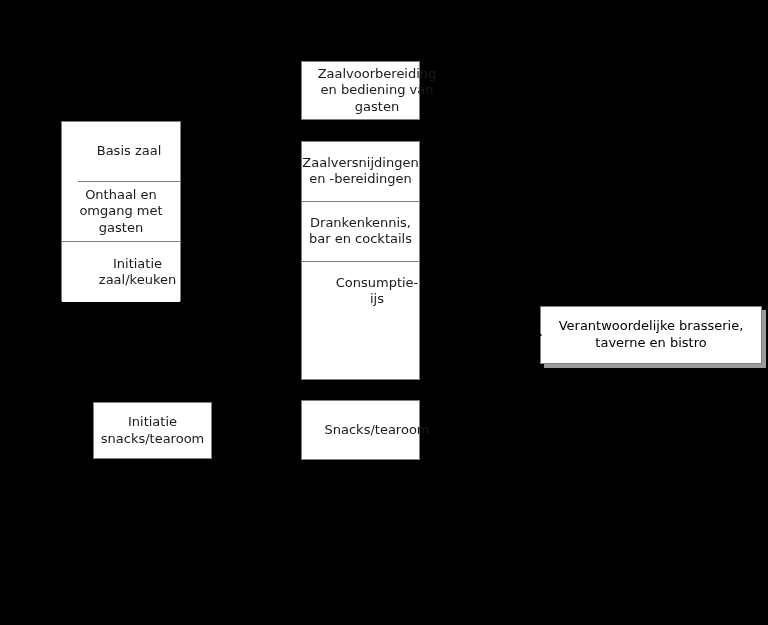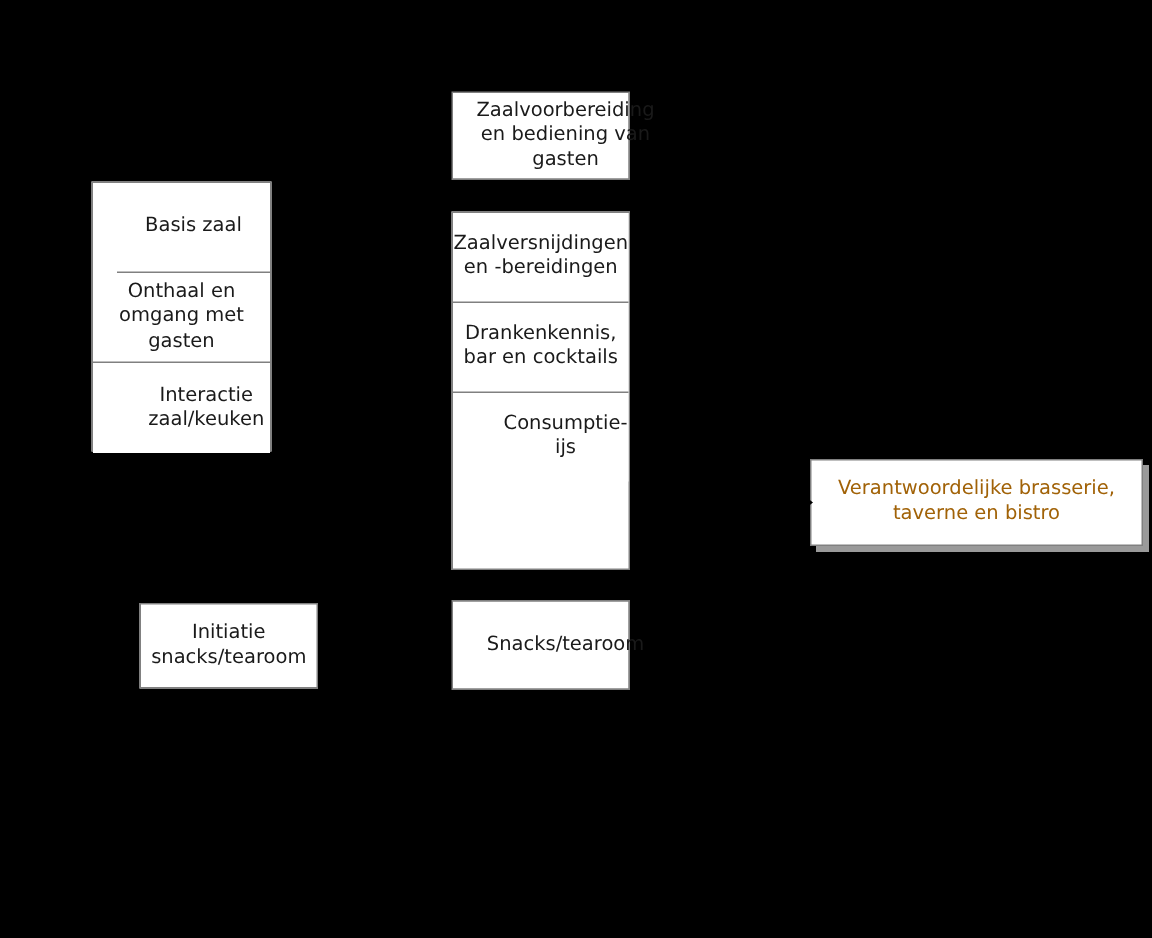--- a/index.html
+++ b/index.html
@@ -136,21 +136,21 @@
     top: 0;
     width: 222px;
     height: 58px;
     background: #ffffff;
     border: 1px solid #808080;
     box-sizing: border-box;
     display: flex;
     align-items: center;
     justify-content: center;
     text-align: center;
-    color: #a16207;
+    color: #000000;
     font-size: 13px;
     line-height: 1.3;
     padding: 2px 10px;
   }
   #result-marker {
     position: absolute;
     left: -7px;
     top: 22px;
     width: 0;
     height: 0;
@@ -160,21 +160,21 @@
   }
 </style>
 </head>
 <body>
 
 <div class="canvas">
 
   <div class="group" id="left-group">
     <div class="cell">Basis zaal</div>
     <div class="cell">Onthaal en omgang met gasten</div>
-    <div class="cell">Interactie zaal/keuken</div>
+    <div class="cell">Initiatie zaal/keuken</div>
   </div>
 
   <div class="box" id="initiatie-box">Initiatie snacks/tearoom</div>
 
   <div class="group" id="mid-group-a">
     <div class="cell">Zaalvoorbereiding en bediening van gasten</div>
   </div>
 
   <div class="group" id="mid-group-b">
     <div class="cell">Zaalversnijdingen en -bereidingen</div>

